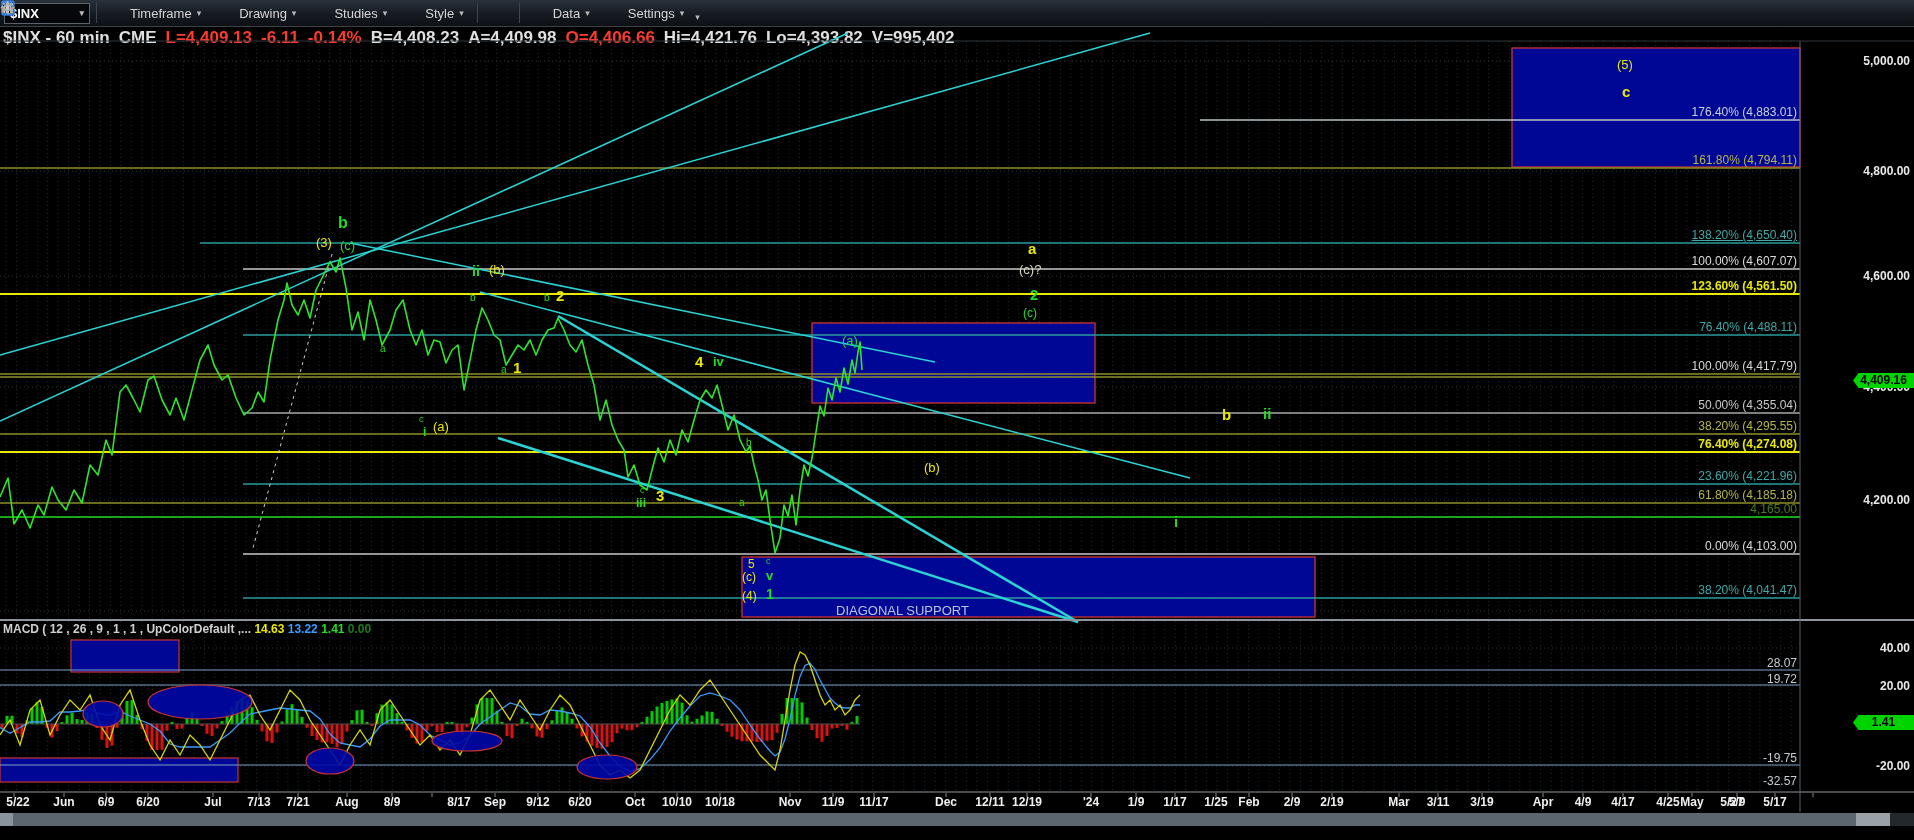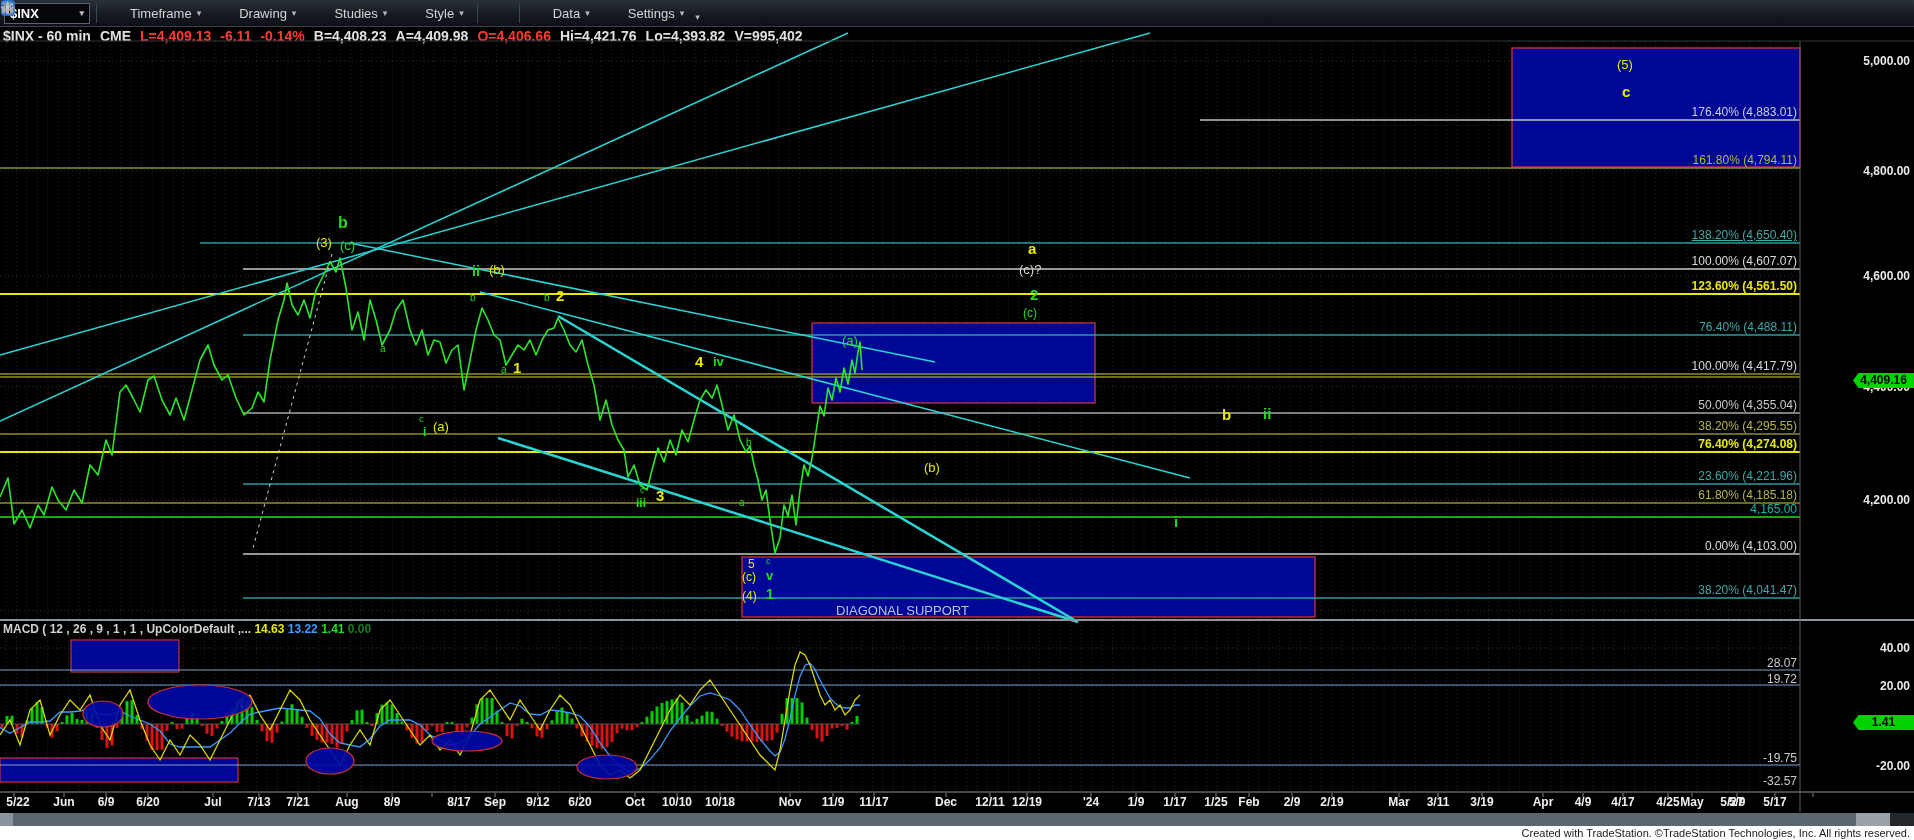--- a/index.html
+++ b/index.html
@@ -12,21 +12,21 @@
     border-bottom:1px solid #3a4148;display:flex;align-items:center;gap:4px;padding:0 4px;
     color:#d4d4d4;font-size:13px;}
   .symbolbox{display:flex;align-items:center;justify-content:space-between;width:86px;height:21px;
     background:#05070a;border:1px solid #5a626a;padding:0 5px;color:#fff;font-weight:bold;}
   .tb-item{display:flex;align-items:center;gap:5px;padding:0 7px;height:25px;cursor:default;}
   .tb-sep{width:1px;height:20px;background:#3d454d;margin:0 2px;}
   .caret{font-size:9px;color:#b8b8b8;}
   .tb-ic{width:15px;height:15px;display:inline-block;}
   
   .quoteline{position:absolute;left:3px;top:28px;height:18px;display:flex;gap:9px;
-    font-size:14px;font-weight:bold;white-space:nowrap;}
+    font-size:17px;font-weight:bold;white-space:nowrap;}
   
   .lbl{position:absolute;white-space:nowrap;line-height:1;}
   .fiblbl{position:absolute;right:117px;text-align:right;font-size:12px;line-height:1;}
   .axlbl{position:absolute;right:4px;text-align:right;font-size:12px;font-weight:bold;color:#e8e8e8;line-height:1;}
   .minlbl{position:absolute;right:117px;text-align:right;font-size:12px;color:#c8ccd0;line-height:1;}
   .datelbl{position:absolute;top:796px;transform:translateX(-50%);font-size:12px;font-weight:bold;color:#f0f0f0;line-height:1;}
   .tag{position:absolute;left:1853px;width:61px;height:15px;background:#00d400;color:#000;
     font-size:12px;font-weight:bold;text-align:center;line-height:15px;
     clip-path:polygon(0 50%,9% 0,100% 0,100% 100%,9% 100%);}
   .watermark{position:absolute;font-weight:bold;letter-spacing:3px;color:rgba(105,110,160,0.20);}
@@ -587,21 +587,21 @@
       <div class="fiblbl" style="top:229px;color:#3fa8a8;text-decoration:underline;">138.20% (4,650.40)</div>
       <div class="fiblbl" style="top:255px;color:#dcdcdc;">100.00% (4,607.07)</div>
       <div class="fiblbl" style="top:280px;color:#e8e800;font-weight:bold;">123.60% (4,561.50)</div>
       <div class="fiblbl" style="top:321px;color:#3fa8a8;">76.40% (4,488.11)</div>
       <div class="fiblbl" style="top:360px;color:#d8d8d8;">100.00% (4,417.79)</div>
       <div class="fiblbl" style="top:399px;color:#c8c8c8;">50.00% (4,355.04)</div>
       <div class="fiblbl" style="top:420px;color:#b6b648;">38.20% (4,295.55)</div>
       <div class="fiblbl" style="top:438px;color:#e8e800;font-weight:bold;">76.40% (4,274.08)</div>
       <div class="fiblbl" style="top:470px;color:#3fa8a8;">23.60% (4,221.96)</div>
       <div class="fiblbl" style="top:489px;color:#b6b648;">61.80% (4,185.18)</div>
-      <div class="fiblbl" style="top:503px;color:#14b8a6;">4,165.00</div>
+      <div class="fiblbl" style="top:503px;color:#4d7c0f;">4,165.00</div>
       <div class="fiblbl" style="top:540px;color:#dcdcdc;">0.00% (4,103.00)</div>
       <div class="fiblbl" style="top:584px;color:#3fa8a8;">38.20% (4,041.47)</div>
       <div class="axlbl" style="top:55px;">5,000.00</div>
       <div class="axlbl" style="top:165px;">4,800.00</div>
       <div class="axlbl" style="top:270px;">4,600.00</div>
       <div class="axlbl" style="top:381px;">4,400.00</div>
       <div class="axlbl" style="top:494px;">4,200.00</div>
       <div class="axlbl" style="top:642px;">40.00</div>
       <div class="axlbl" style="top:680px;">20.00</div>
       <div class="axlbl" style="top:760px;">-20.00</div>
@@ -693,14 +693,13 @@
 
 
   <div class="tag" id="price-tag" style="top: 373px;">4,409.16</div>
   <div class="tag" id="macd-tag" style="top: 715px;">1.41</div>
 
   <div class="scrollwrap">
     <div class="sc-left"></div>
     <div class="sc-thumb"></div>
     <div class="sc-right"></div>
   </div>
-  <div class="copyright">Created with TradeStation. ©TradeStation Technologies, Inc. All rights reserved.</div>
 </div>
 
 </body></html>

